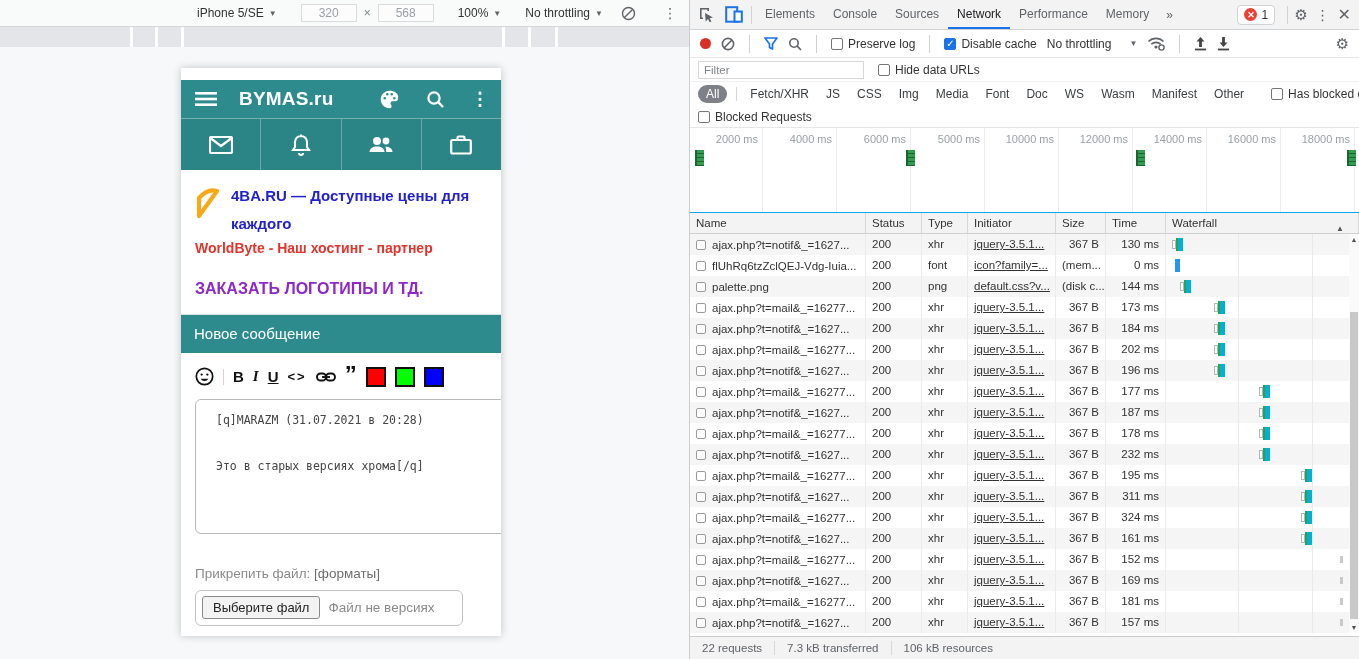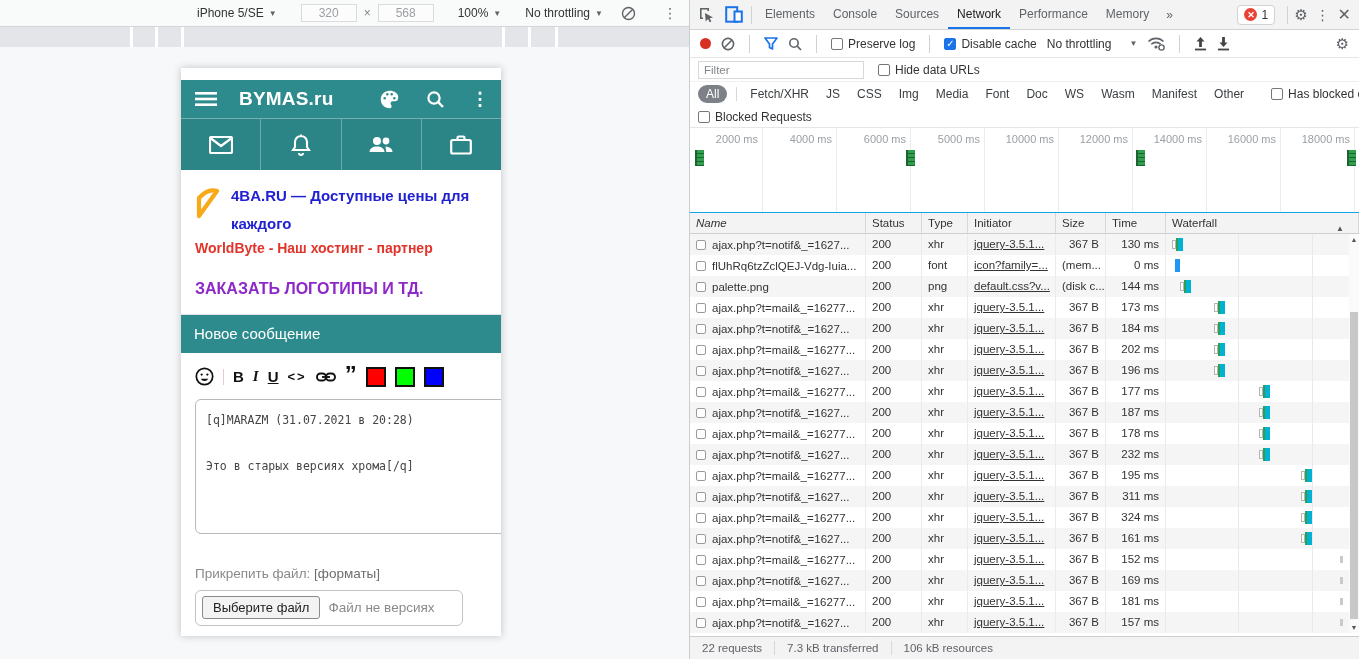--- a/index.html
+++ b/index.html
@@ -43,21 +43,21 @@
 
   .editor-bar { display:flex; align-items:center; padding:14px 14px 0 14px; gap:9px; color:#111; }
   .ed-sep { width:1px; height:16px; background:#e6cccc; }
   .ed-b { font-weight:bold; font-size:15px; cursor:pointer; }
   .ed-i { font-style:italic; font-family:"Liberation Serif",serif; font-weight:bold; font-size:15px; cursor:pointer; }
   .ed-u { font-weight:bold; text-decoration:underline; font-size:15px; cursor:pointer; }
   .ed-code { font-weight:bold; font-size:13px; letter-spacing:2px; cursor:pointer; }
   .ed-quote { font-weight:bold; font-size:24px; line-height:10px; height:14px; cursor:pointer; }
   .swatch { width:20px; height:20px; border:2px solid #111; cursor:pointer; }
 
-  .msg-textarea { display:block; margin:12px 14px 0 14px; width:340px; height:135px; border:1px solid #b9b9b9; border-radius:6px; padding:9px 10px; font-family:"DejaVu Sans Mono",monospace; font-size:11.5px; line-height:2.0; color:#444; resize:none; background:#fff; }
+  .msg-textarea { display:block; margin:12px 14px 0 14px; width:340px; height:135px; border:1px solid #b9b9b9; border-radius:6px; padding:9px 20px; font-family:"DejaVu Sans Mono",monospace; font-size:11.5px; line-height:2.0; color:#444; resize:none; background:#fff; }
   .attach-label { margin:32px 14px 0 14px; color:#8a8a8a; font-size:13.5px; }
   .attach-label b { color:#6d6d6d; font-weight:normal; }
   .file-box { margin:9px 14px 0 14px; width:268px; height:36px; border:1px solid #c3c3c3; border-radius:6px; display:flex; align-items:center; padding-left:6px; }
   .file-btn { border:1px solid #8a8a8a; background:#f3f3f3; border-radius:3px; font-size:13px; padding:3px 10px; color:#222; font-family:"Liberation Sans",sans-serif; cursor:pointer; }
   .file-none { color:#8a8a8a; font-size:13.5px; margin-left:8px; }
 
   
   .right { width:669px; height:659px; background:#fff; position:relative; font-size:12px; color:#333; }
   .dt-tabbar { height:30px; background:#f3f3f3; border-bottom:1px solid #d0d3d6; display:flex; align-items:center; }
   .dt-left-icons { display:flex; align-items:center; padding:0 4px 0 8px; gap:10px; }
@@ -448,21 +448,21 @@
         <div class="ov-grid" style="left: 664px;"></div>
         <span class="ov-label" style="right: 9px;">18000 ms</span>
         <div class="ov-mark" style="left: 5.4px;"></div>
         <div class="ov-mark" style="left: 216.3px;"></div>
         <div class="ov-mark" style="left: 445.7px;"></div>
         <div class="ov-mark" style="left: 656.6px;"></div>
       </div>
 
     <div class="grid">
       <div class="grid-header" id="gridHeader">
-          <div class="gh-cell" style="width: 176px; font-style: italic;">Name</div>
+          <div class="gh-cell" style="width: 176px;">Name</div>
           <div class="gh-cell" style="width: 56px;">Status</div>
           <div class="gh-cell" style="width: 46px;">Type</div>
           <div class="gh-cell" style="width: 88px;">Initiator</div>
           <div class="gh-cell" style="width: 50px;">Size</div>
           <div class="gh-cell" style="width: 60px;">Time</div>
           <div class="gh-cell" style="width: 193px;">Waterfall<span class="sort-up">▲</span></div>
         </div>
       <div class="grid-body" id="gridBody">
           <div class="g-row odd">
             <div class="g-cell name-cell" style="width: 176px;">

